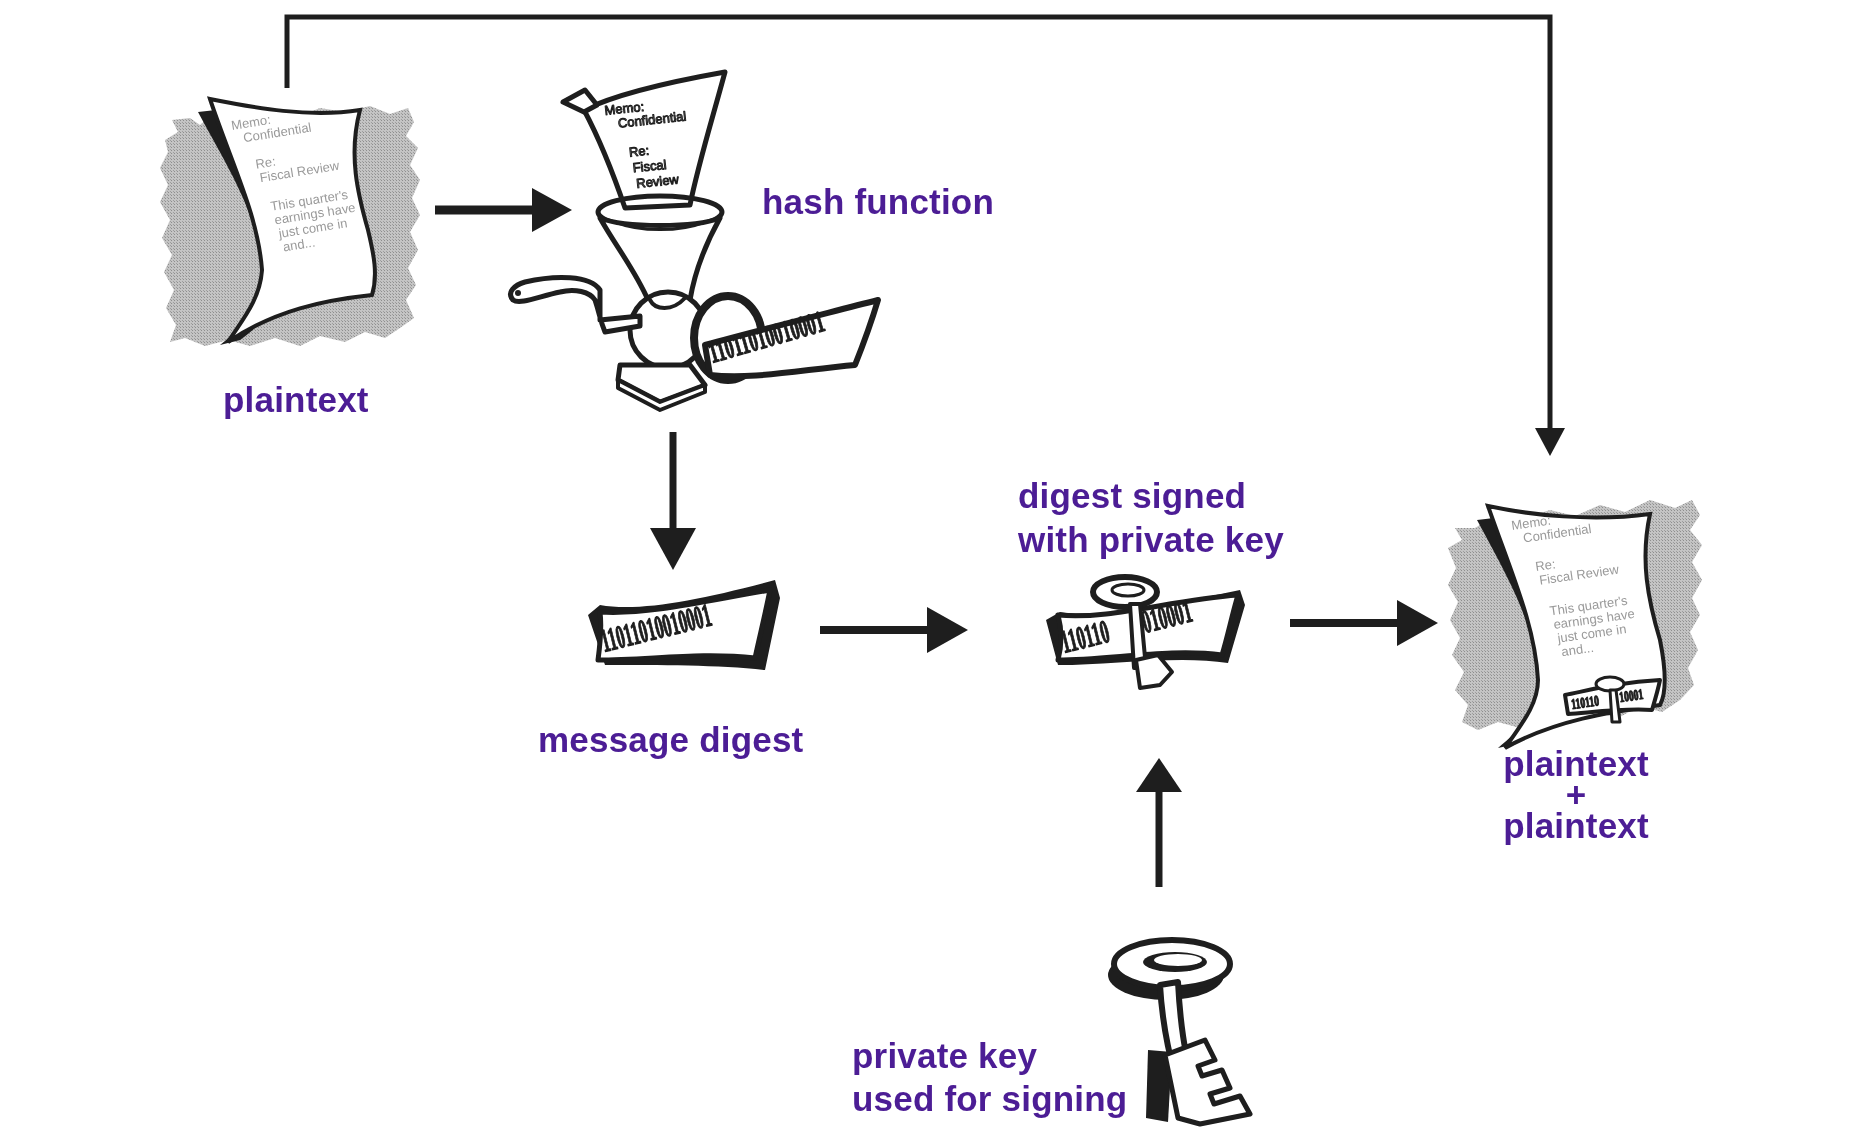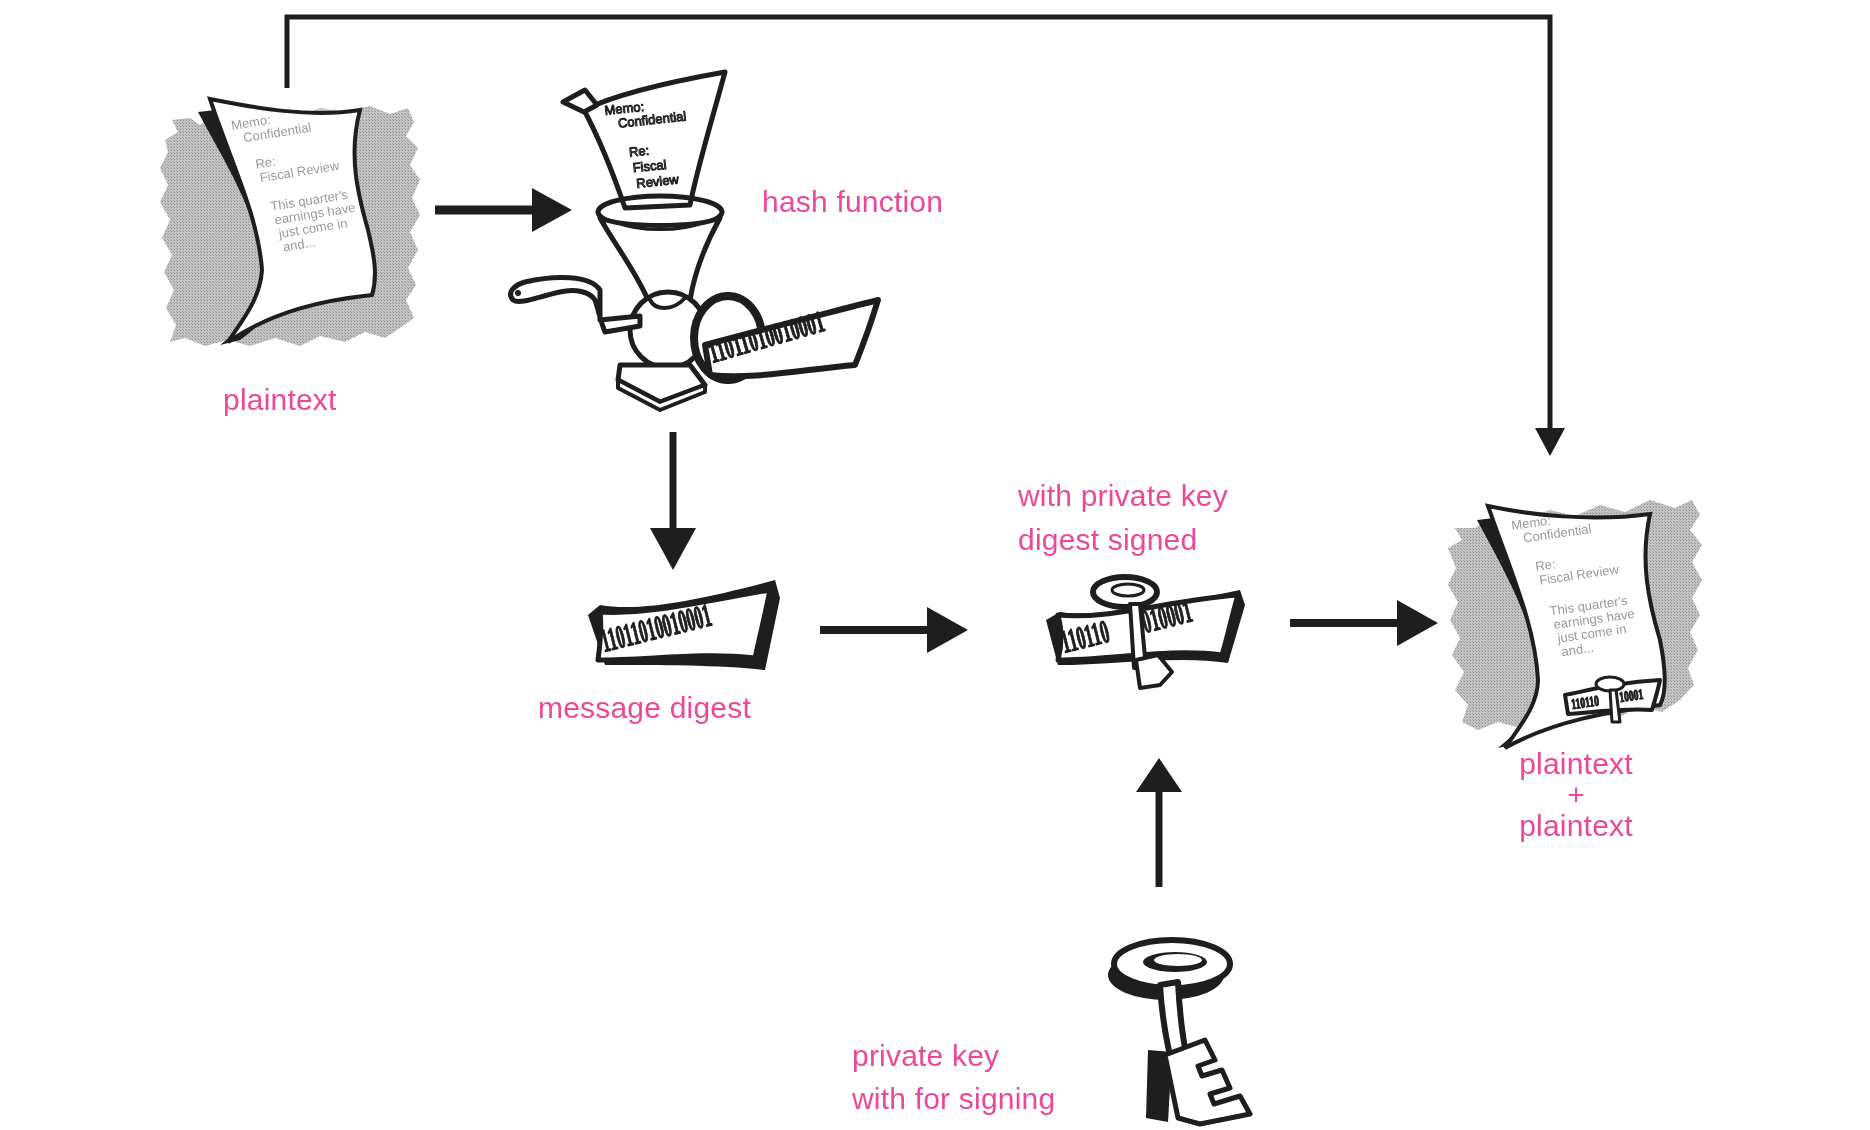--- a/index.html
+++ b/index.html
@@ -1,18 +1,18 @@
 <!DOCTYPE html>
 <html><head>
 <meta charset="utf-8">
 <style>
   html, body { margin: 0; padding: 0; background: #ffffff; }
   body { width: 1870px; height: 1130px; position: relative; overflow: hidden; font-family: "Liberation Sans", sans-serif; }
   #canvas { position: absolute; left: 0; top: 0; width: 1870px; height: 1130px; }
-  .label { position: absolute; font-family: "Liberation Sans", sans-serif; font-weight: normal; color: #ec4899; font-size: 30px; line-height: 40px; white-space: nowrap; letter-spacing: 0.2px; }
+  .label { position: absolute; font-family: "Liberation Sans", sans-serif; font-weight: bold; color: #4c1d95; font-size: 35px; line-height: 40px; white-space: nowrap; letter-spacing: 0.2px; }
   .label.center { text-align: center; }
   .doc-text { font-family: "Liberation Sans", sans-serif; fill: #9a9a9a; font-size: 13px; }
   .bits { font-family: "Liberation Serif", serif; font-weight: bold; fill: #1e1e1e; }
 </style>
 </head>
 <body>
 
 <svg id="canvas" width="1870" height="1130" viewBox="0 0 1870 1130" xmlns="http://www.w3.org/2000/svg">
   <defs>
     <pattern id="dither" width="3" height="3" patternUnits="userSpaceOnUse">
@@ -147,29 +147,29 @@
       <text class="bits" font-size="12" transform="translate(1572,709) rotate(-8) scale(0.8,1.2)">110110</text>
       <text class="bits" font-size="12" transform="translate(1620,702) rotate(-8) scale(0.8,1.2)">10001</text>
       <ellipse cx="1610" cy="684" rx="14" ry="7" fill="#ffffff" stroke-width="3"></ellipse>
       <path fill="#ffffff" stroke-width="3" d="M1610,690 L1616,690 L1620,722 L1612,722 Z"></path>
     </g>
   </g>
 </svg>
 
 <div class="label" style="left:223px; top:380px;">plaintext</div>
 <div class="label" style="left:762px; top:182px;">hash function</div>
-<div class="label" style="left:538px; top:688px;">message digest</div>
+<div class="label" style="left:538px; top:720px;">message digest</div>
 
 <div class="label" style="left:1018px; top:474px; line-height:44px;">
+  <div>digest signed</div>
   <div>with private key</div>
-  <div>digest signed</div>
 </div>
 
 <div class="label" style="left:852px; top:1034px; line-height:43px;">
   <div>private key</div>
-  <div>with for signing</div>
+  <div>used for signing</div>
 </div>
 
 <div class="label center" style="left:1490px; top:748px; width:172px; line-height:31px;">
   <div>plaintext</div>
   <div>+</div>
   <div>plaintext</div>
 </div>
 
 </body></html>

